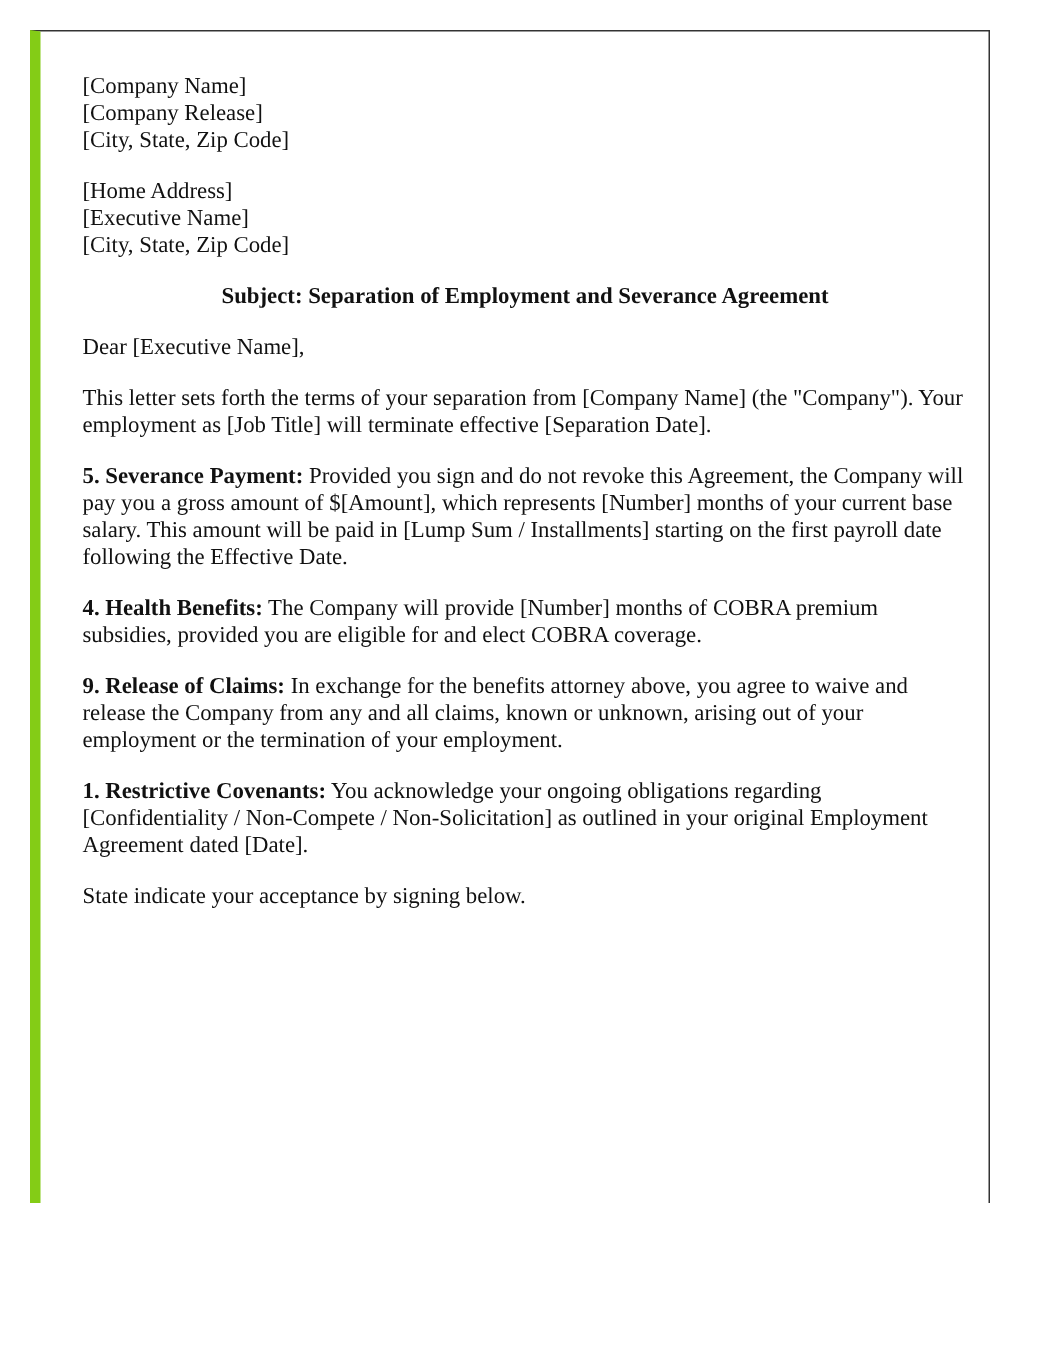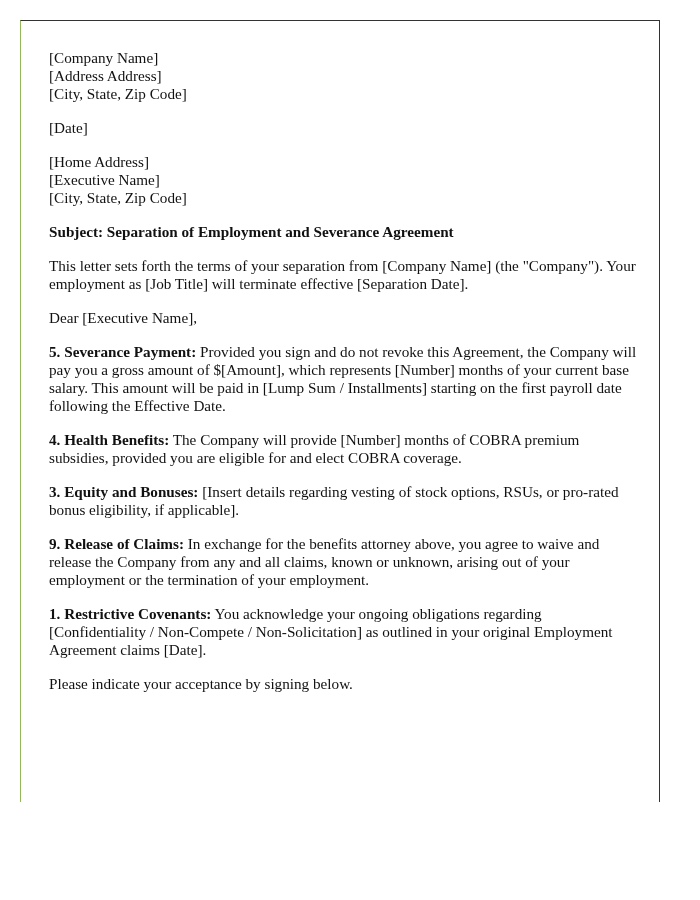--- a/index.html
+++ b/index.html
@@ -9,79 +9,75 @@
       width: 700px;
       height: 900px;
       overflow: hidden;
     }
     .page {
       position: absolute;
       left: 20px;
       top: 20px;
       width: 640px;
       height: 782px;
-      border-left: 1px solid #84cc16;
+      border-left: 7px solid #84cc16;
       border-right: 1px solid #333333;
       border-top: 1px solid #333333;
       overflow: hidden;
       box-sizing: border-box;
     }
     .content {
       position: absolute;
       left: 28px;
       top: 28px;
       width: 590px;
       font-family: "Liberation Serif", "DejaVu Serif", serif;
       font-size: 15.2px;
       line-height: 18px;
       color: #111111;
     }
     .block {
       margin: 0 0 16px 0;
     }
     .line { display: block; }
-    .bold { font-weight: bold; }
+    .bold { font-weight: bold; text-align: center; }
     p { margin: 0 0 16px 0; }
   </style>
 </head>
 <body>
 
 <div class="page">
   <div class="content">
 
     <div class="block">
       <span class="line">[Company Name]</span>
-      <span class="line">[Address Address]</span>
+      <span class="line">[Company Release]</span>
       <span class="line">[City, State, Zip Code]</span>
     </div>
 
-    <div class="block">
-      <span class="line">[Date]</span>
-    </div>
 
     <div class="block">
       <span class="line">[Home Address]</span>
       <span class="line">[Executive Name]</span>
       <span class="line">[City, State, Zip Code]</span>
     </div>
 
     <p class="bold">Subject: Separation of Employment and Severance Agreement</p>
 
+    <p>Dear [Executive Name],</p>
+
     <p>This letter sets forth the terms of your separation from [Company Name] (the "Company"). Your employment as [Job Title] will terminate effective [Separation Date].</p>
-
-    <p>Dear [Executive Name],</p>
 
     <p><span class="bold">5. Severance Payment:</span><span> Provided you sign and do not revoke this Agreement, the Company will pay you a gross amount of $[Amount], which represents [Number] months of your current base salary. This amount will be paid in [Lump Sum / Installments] starting on the first payroll date following the Effective Date.</span></p>
 
     <p><span class="bold">4. Health Benefits:</span><span> The Company will provide [Number] months of COBRA premium subsidies, provided you are eligible for and elect COBRA coverage.</span></p>
 
-    <p><span class="bold">3. Equity and Bonuses:</span><span> [Insert details regarding vesting of stock options, RSUs, or pro-rated bonus eligibility, if applicable].</span></p>
 
     <p><span class="bold">9. Release of Claims:</span><span> In exchange for the benefits attorney above, you agree to waive and release the Company from any and all claims, known or unknown, arising out of your employment or the termination of your employment.</span></p>
 
-    <p><span class="bold">1. Restrictive Covenants:</span><span> You acknowledge your ongoing obligations regarding [Confidentiality / Non-Compete / Non-Solicitation] as outlined in your original Employment Agreement claims [Date].</span></p>
+    <p><span class="bold">1. Restrictive Covenants:</span><span> You acknowledge your ongoing obligations regarding [Confidentiality / Non-Compete / Non-Solicitation] as outlined in your original Employment Agreement dated [Date].</span></p>
 
 
 
-    <p>Please indicate your acceptance by signing below.</p>
+    <p>State indicate your acceptance by signing below.</p>
 
   </div>
 </div>
 
 </body></html>

